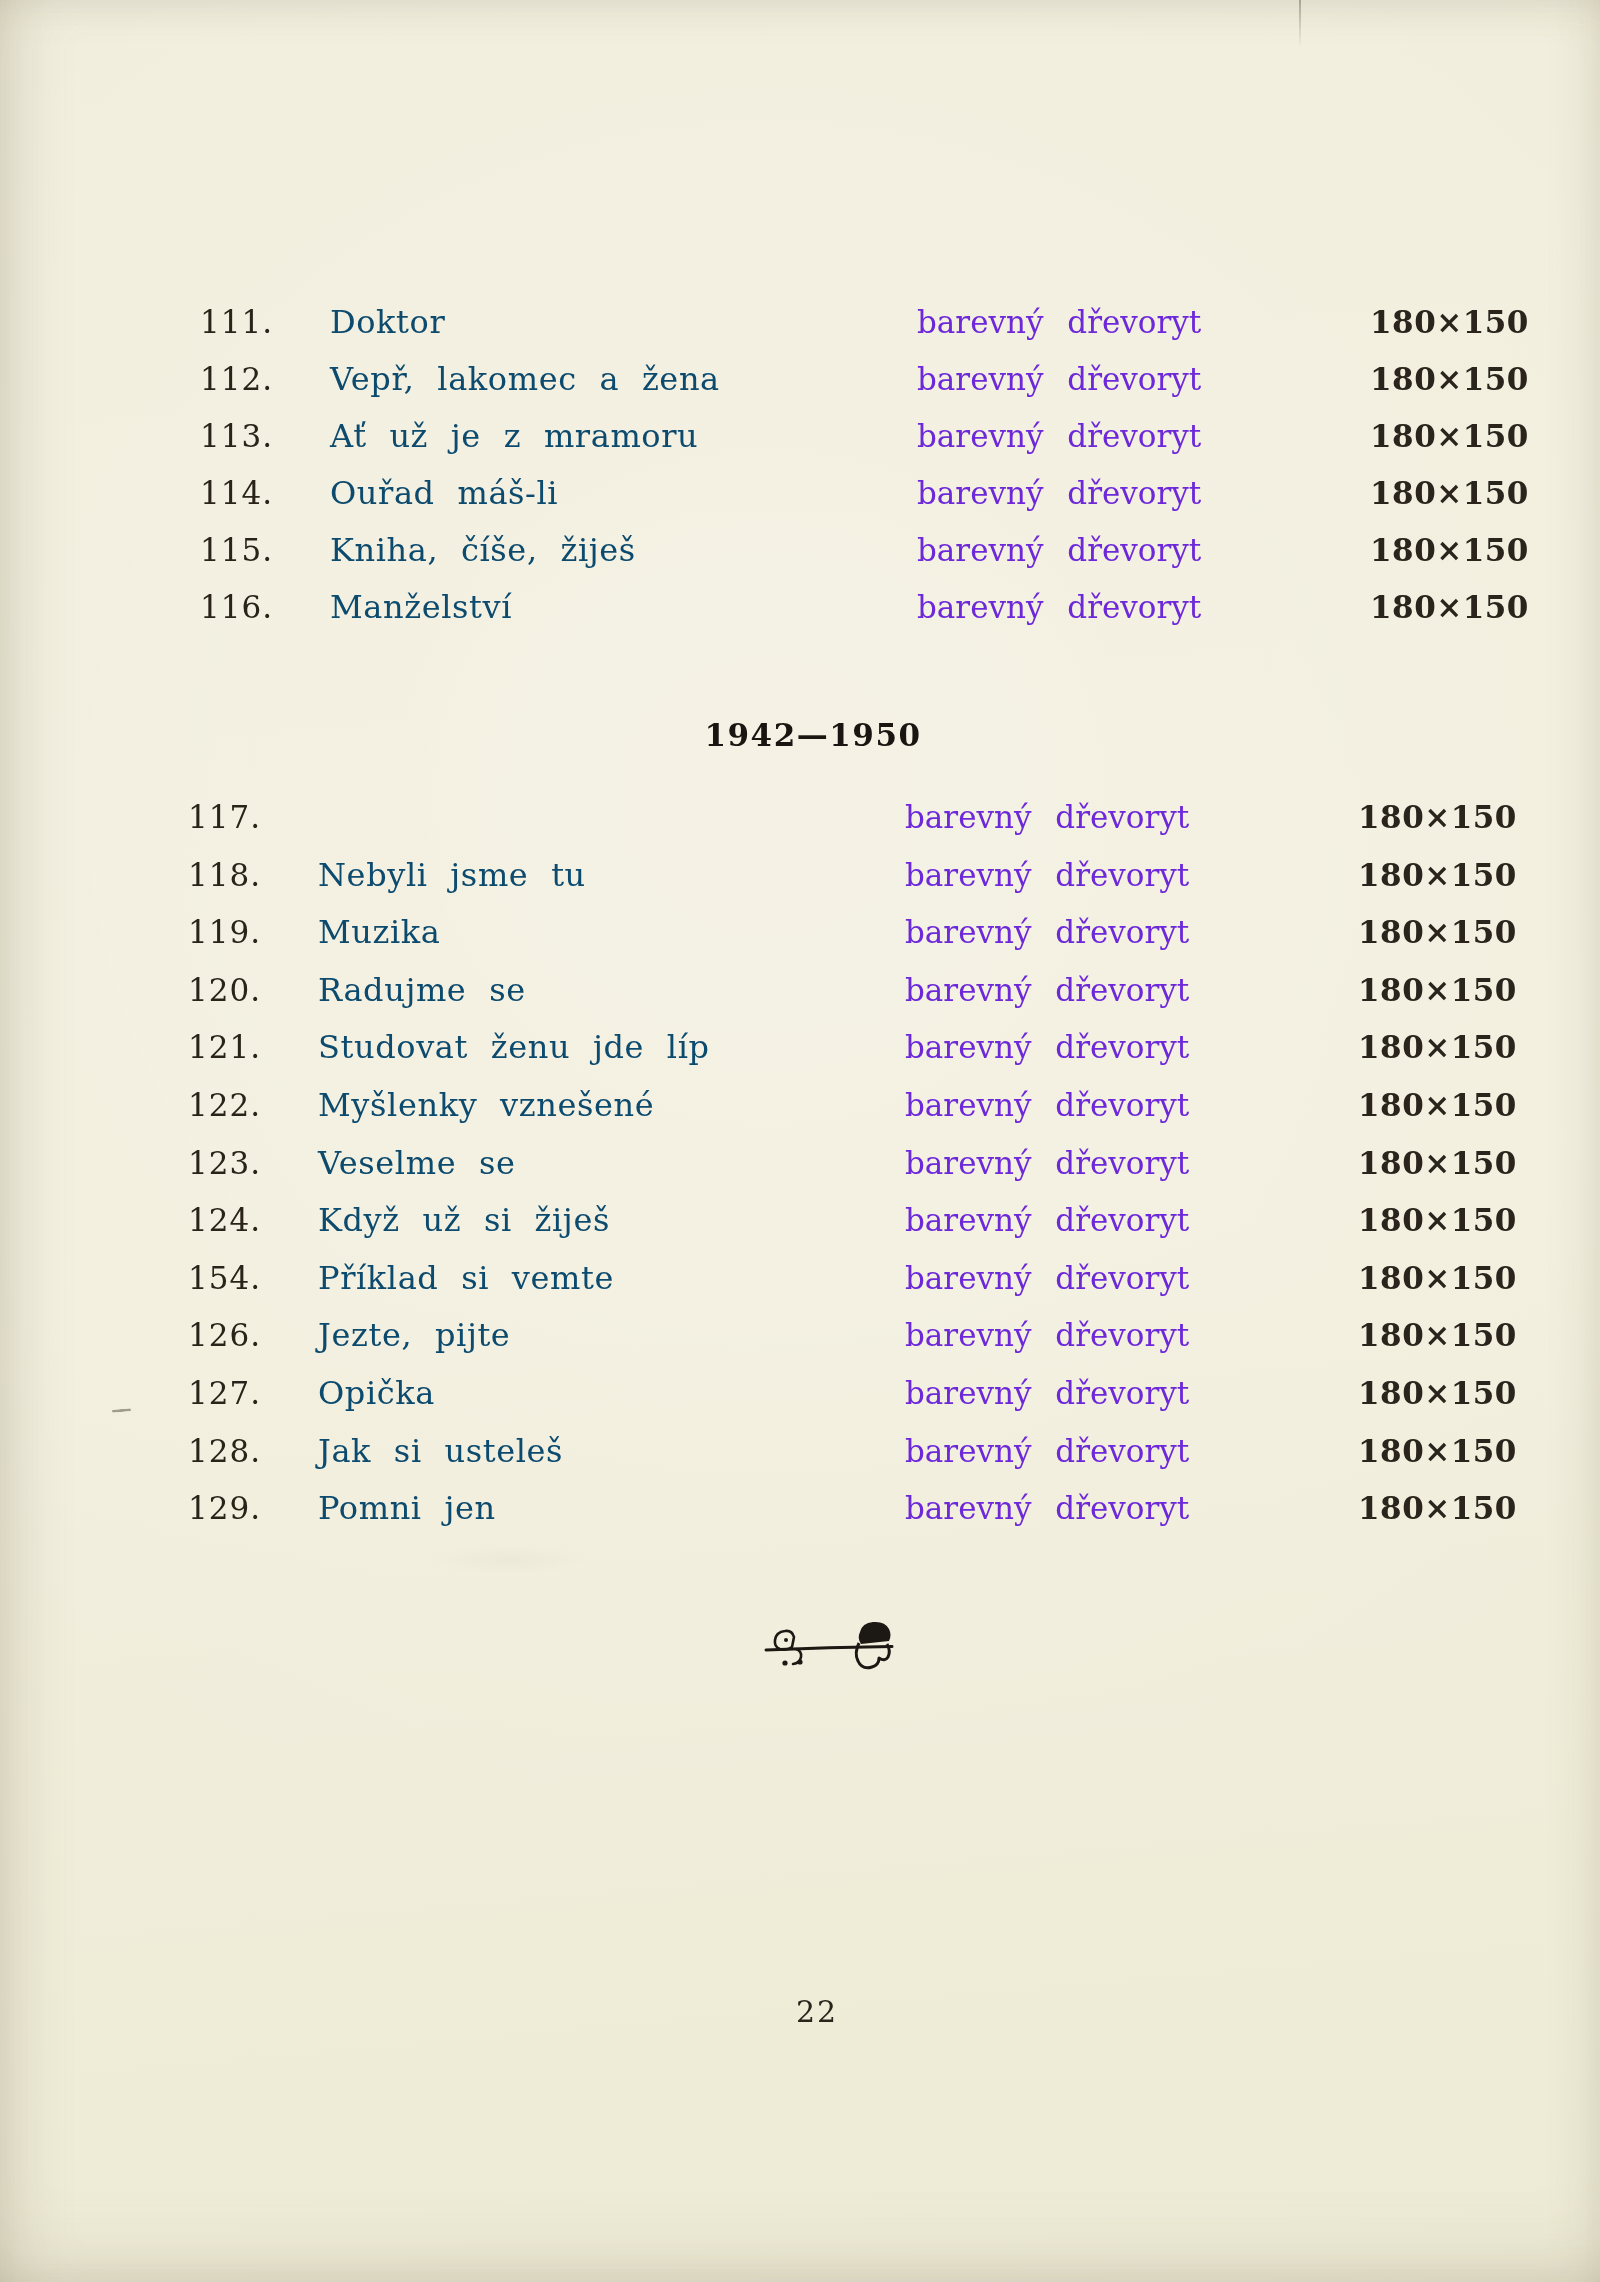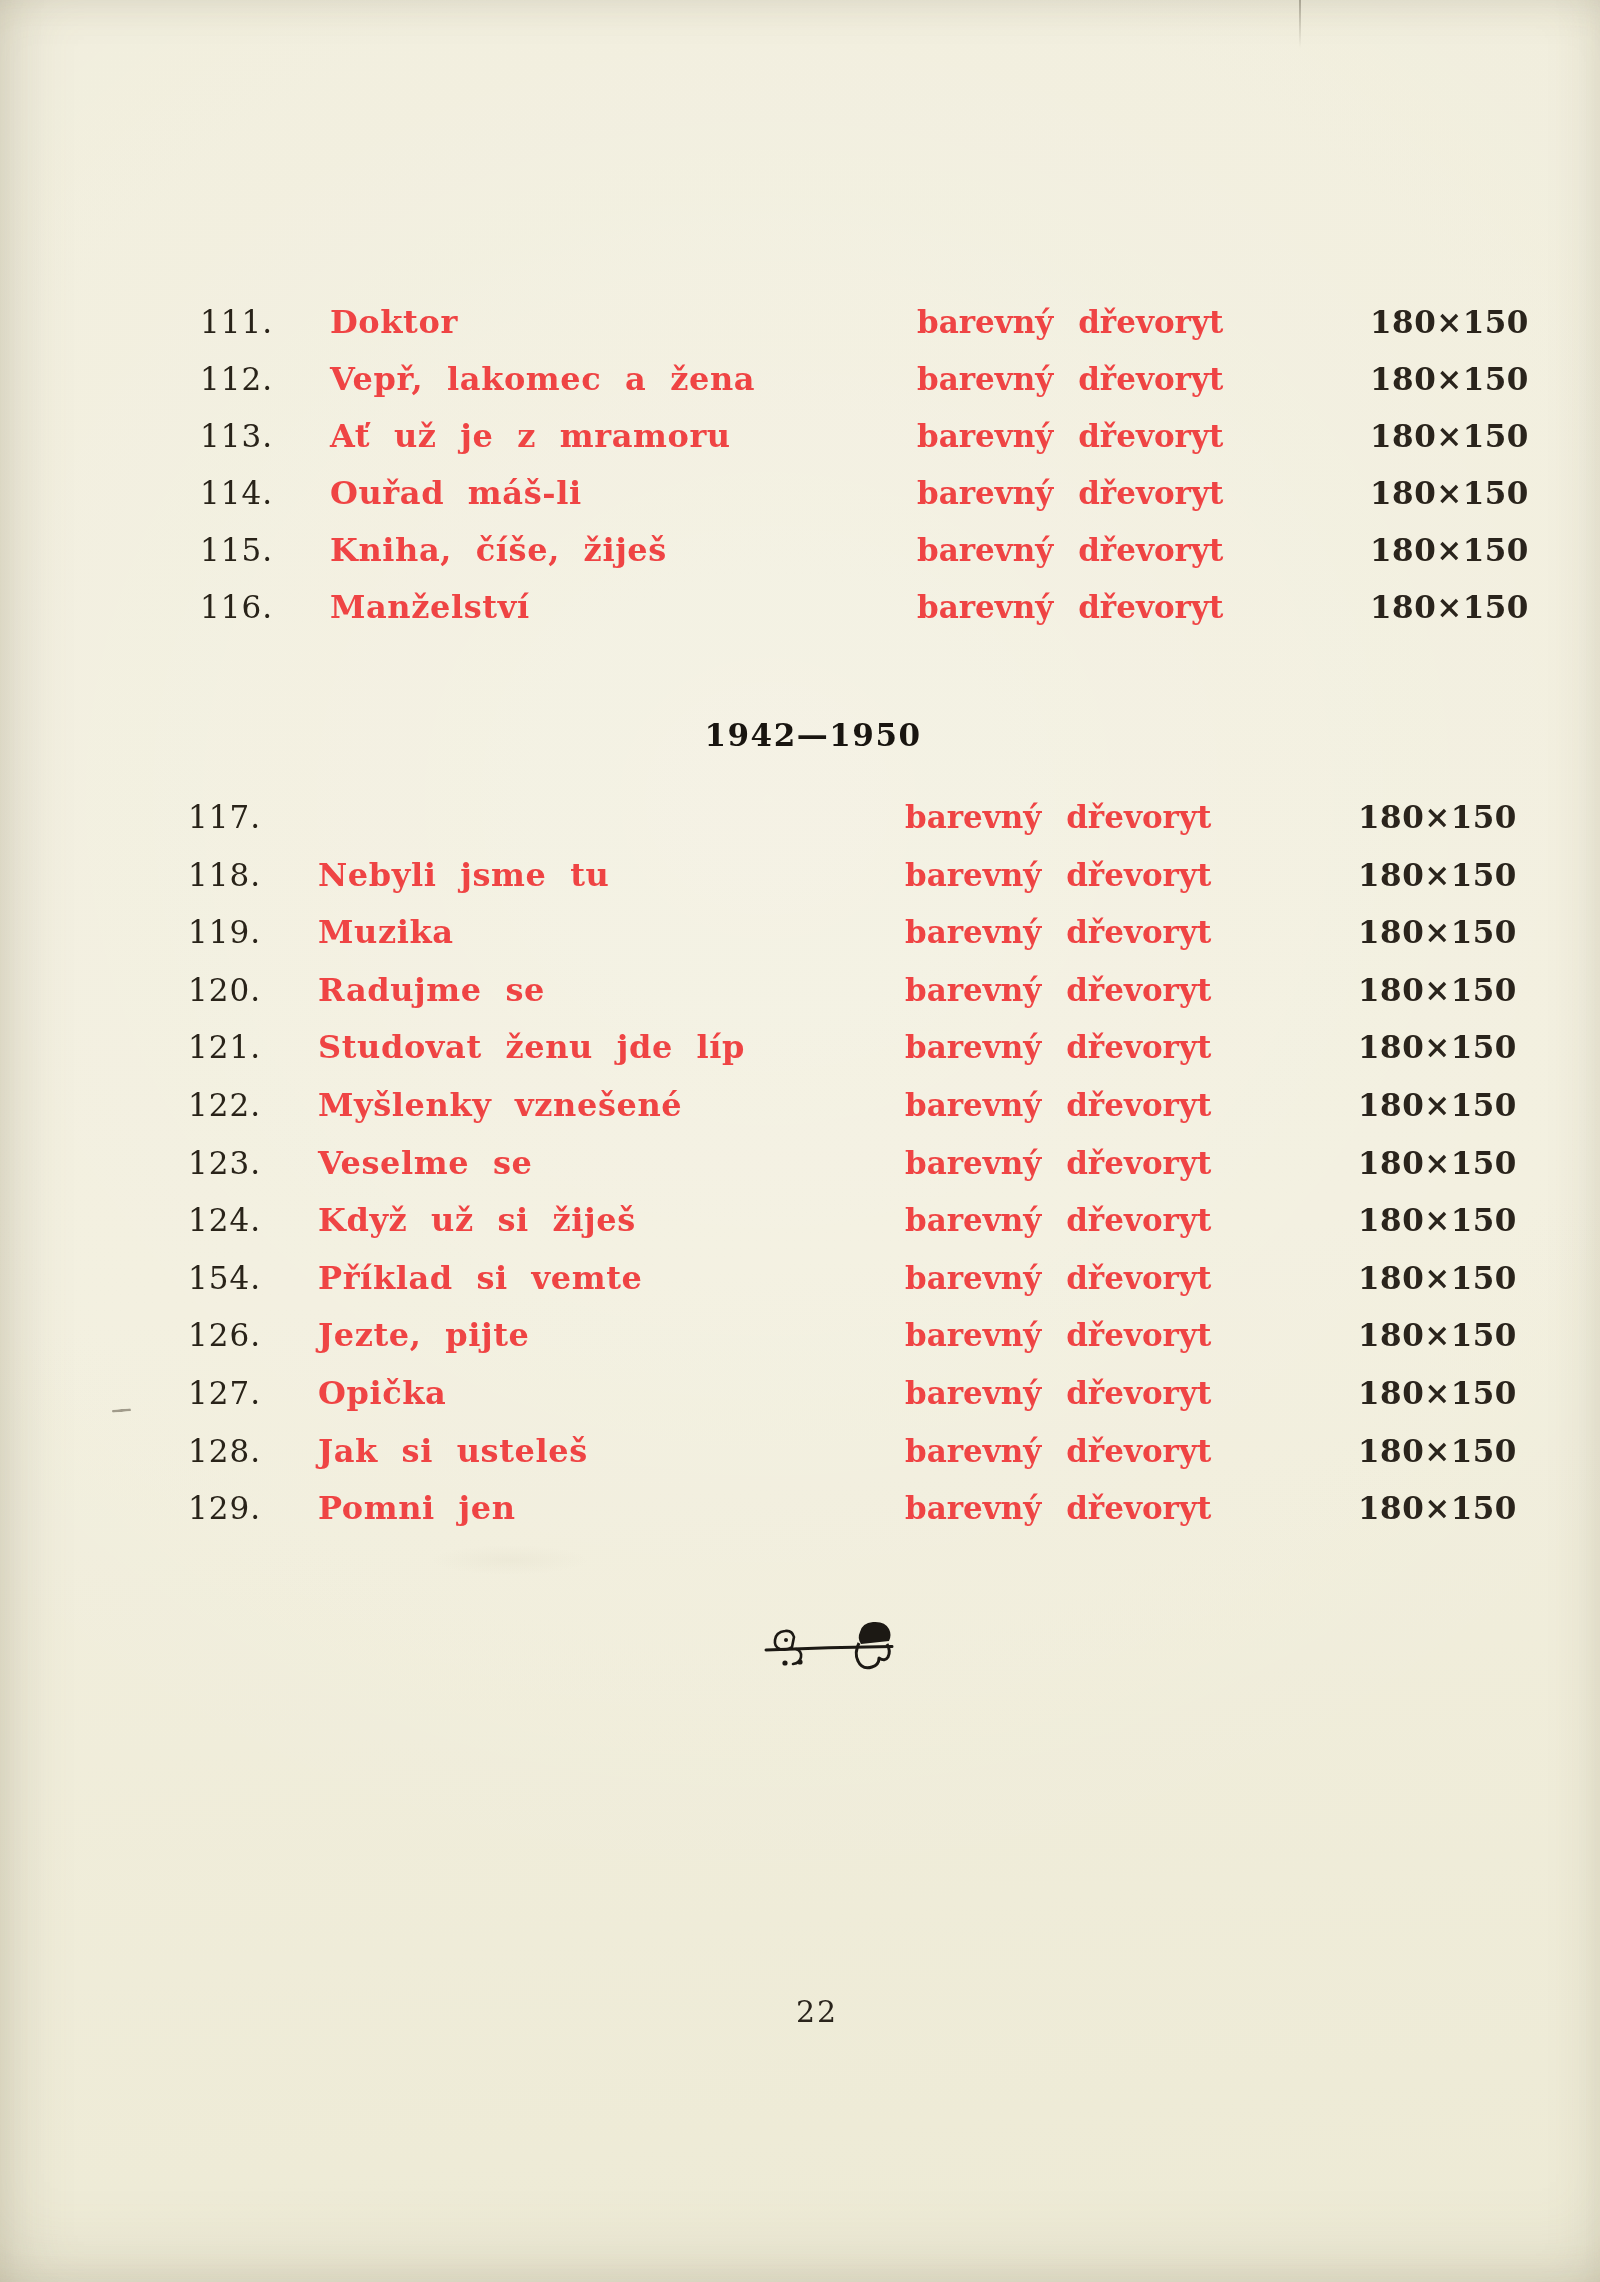--- a/index.html
+++ b/index.html
@@ -44,31 +44,30 @@
   }
   .num {
     left: 188px;
     font-size: 31px;
     letter-spacing: 1px;
     color: #292319;
   }
   .title {
     left: 318px;
     font-size: 32px;
-    font-weight: bold;
+    font-weight: normal;
     letter-spacing: 0.6px;
     word-spacing: 12px;
-    color: #ef4444;
+    color: #0c4a6e;
   }
   .tech {
     left: 905px;
     font-size: 31px;
     word-spacing: 14px;
-    color: #ef4444;
-    font-weight: bold;
+    color: #6d28d9;
   }
   .size {
     left: 1358px;
     font-size: 31px;
     letter-spacing: 0.5px;
     color: #2a241c;
     font-weight: bold;
   }
 
   

